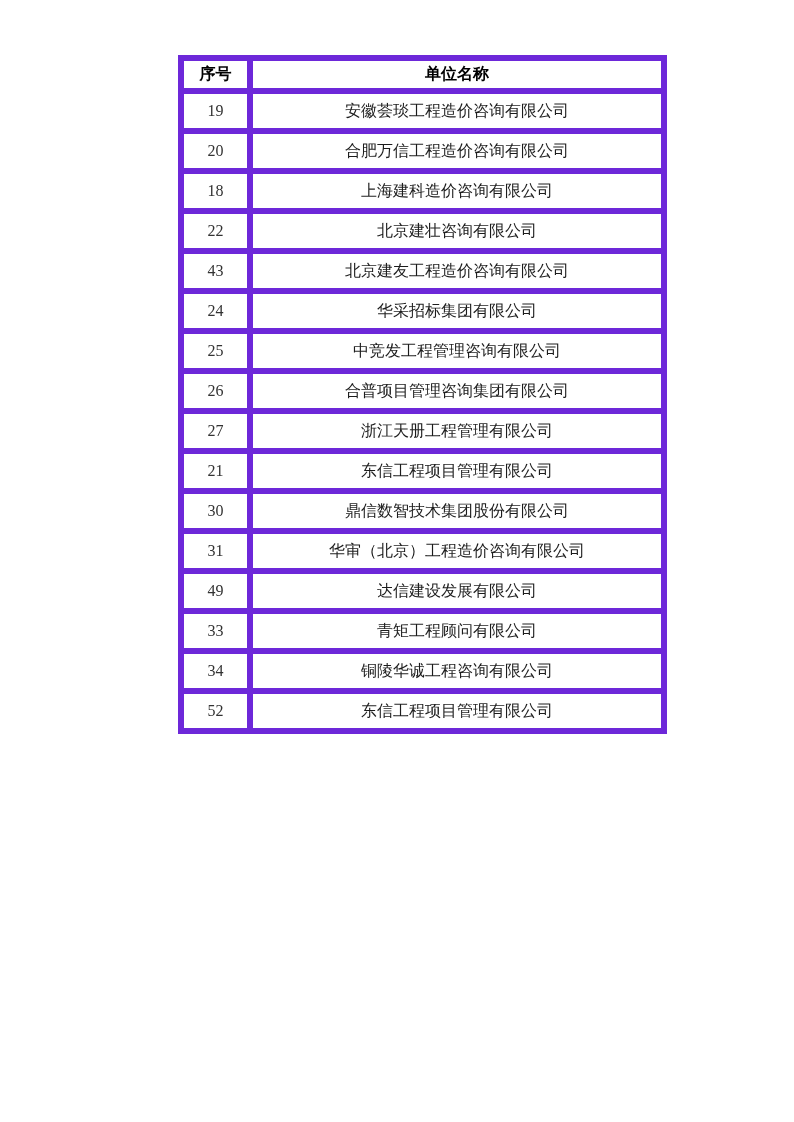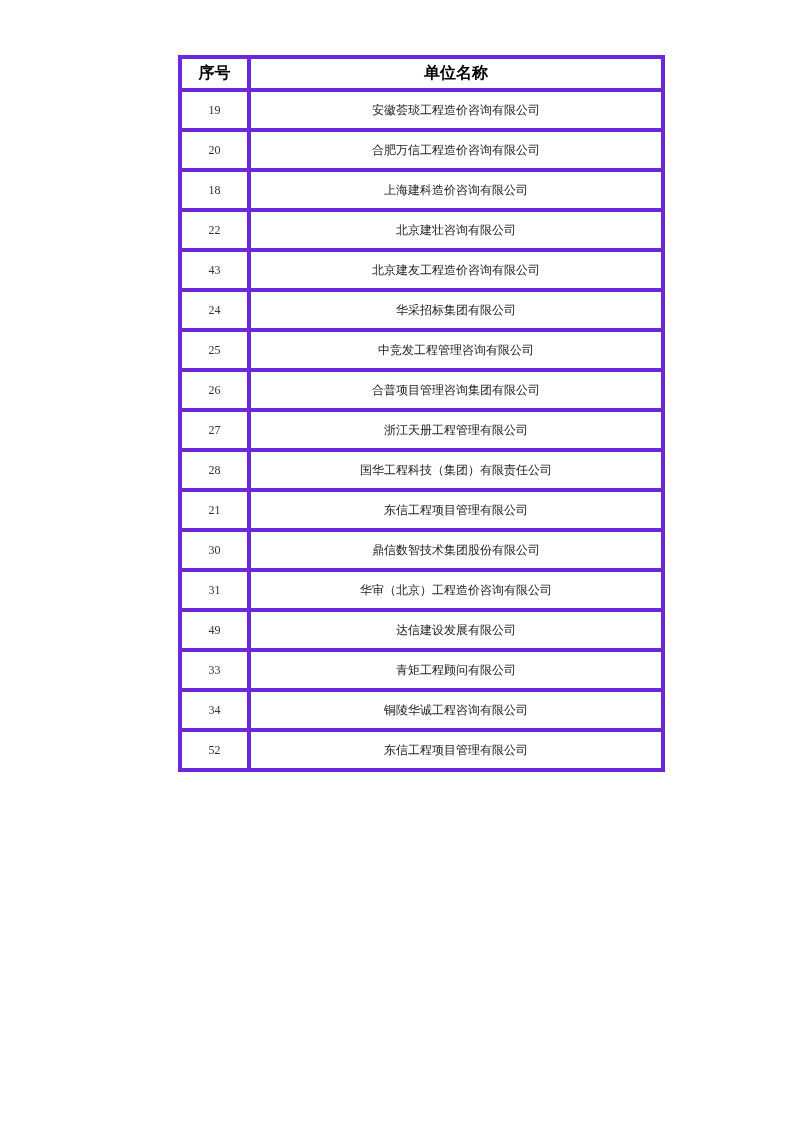--- a/index.html
+++ b/index.html
@@ -24,38 +24,38 @@
     position: absolute;
     left: 178px;
     top: 55px;
     width: 483px;
     border-collapse: collapse;
     table-layout: fixed;
   }
 
   table.roster th,
   table.roster td {
-    border: 4px solid #6d28d9;
+    border: 6px solid #6d28d9;
     text-align: center;
     vertical-align: middle;
     overflow: hidden;
     white-space: nowrap;
   }
 
   table.roster th {
     height: 33px;
     font-size: 16px;
     font-weight: bold;
     color: #000000;
     font-family: "Liberation Sans", "DejaVu Sans", sans-serif;
   }
 
   table.roster td {
     height: 40px;
-    font-size: 12px;
+    font-size: 16px;
     font-weight: normal;
   }
 
   td.col-no {
     font-size: 15px;
     color: #333333;
     font-family: "Liberation Serif", "DejaVu Serif", serif;
   }
 
   col.c-no   { width: 69px; }
@@ -116,24 +116,20 @@
     <tr>
       <td class="col-no">26</td>
       <td class="col-name">合普项目管理咨询集团有限公司</td>
     </tr>
 
     <tr>
       <td class="col-no">27</td>
       <td class="col-name">浙江天册工程管理有限公司</td>
     </tr>
 
-    <tr>
-      <td class="col-no">28</td>
-      <td class="col-name">国华工程科技（集团）有限责任公司</td>
-    </tr>
 
     <tr>
       <td class="col-no">21</td>
       <td class="col-name">东信工程项目管理有限公司</td>
     </tr>
 
     <tr>
       <td class="col-no">30</td>
       <td class="col-name">鼎信数智技术集团股份有限公司</td>
     </tr>

